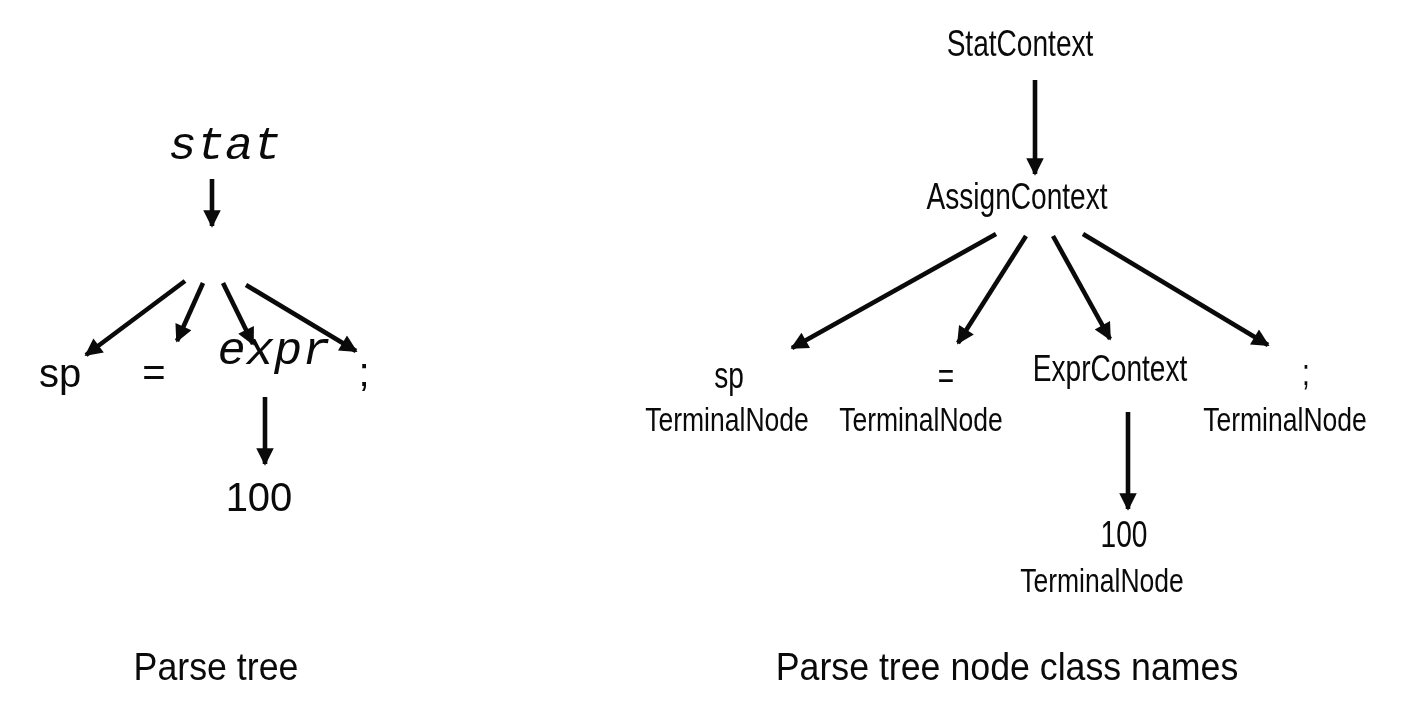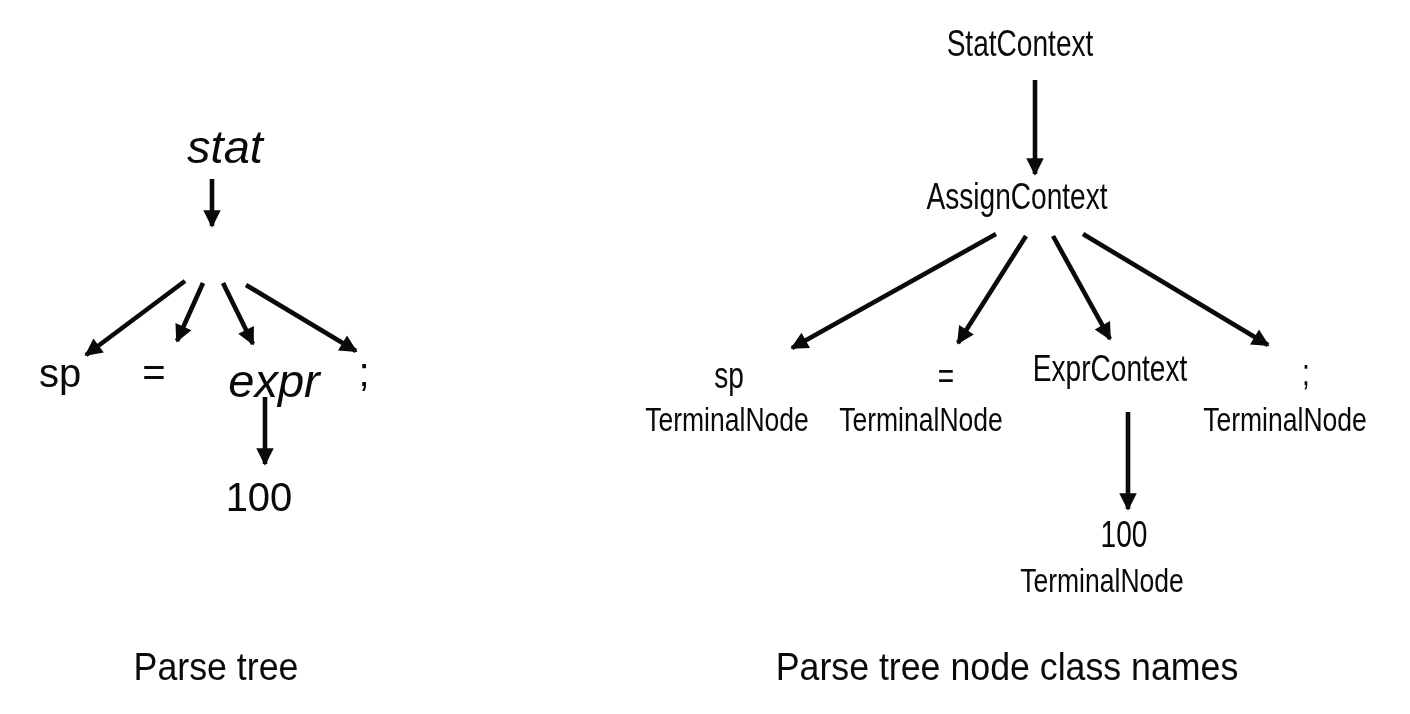--- a/index.html
+++ b/index.html
@@ -29,21 +29,21 @@
   }
   .lbl {
     position: absolute;
     white-space: nowrap;
     color: #0a0a0a;
     line-height: 1;
     transform: translateX(-50%);
   }
   
   .serif {
-    font-family: Liberation Sans, sans-serif;
+    font-family: Liberation Mono, monospace;
     font-style: italic;
     font-size: 47px;
   }
   
   .sans {
     font-family: "Liberation Sans", "DejaVu Sans", sans-serif;
     font-size: 40px;
   }
   
   .cond {
@@ -85,21 +85,21 @@
     <line x1="996" y1="234" x2="792" y2="348" marker-end="url(#ah)"></line>
     <line x1="1026" y1="236" x2="958" y2="343" marker-end="url(#ah)"></line>
     <line x1="1053" y1="236" x2="1110" y2="339" marker-end="url(#ah)"></line>
     <line x1="1083" y1="234" x2="1268" y2="345" marker-end="url(#ah)"></line>
     <line x1="1128" y1="412" x2="1128" y2="509" marker-end="url(#ah)"></line>
   </svg>
 
   <span class="lbl serif" style="left:225px; top:123px">stat</span>
   <span class="lbl sans" style="left:60px;  top:353px">sp</span>
   <span class="lbl sans" style="left:154px; top:352px">=</span>
-  <span class="lbl serif" style="left:274px; top:357px">expr</span>
+  <span class="lbl serif" style="left:274px; top:328px">expr</span>
   <span class="lbl sans" style="left:364px; top:352px">;</span>
   <span class="lbl sans" style="left:259px; top:477px">100</span>
   <span class="lbl caption" style="left:216px; top:648px">Parse tree</span>
 
   <span class="lbl cond" style="left:1020px; top:26px">StatContext</span>
   <span class="lbl cond" style="left:1017px; top:179px">AssignContext</span>
 
   <span class="lbl cond" style="left:729px; top:358px">sp</span>
   <span class="lbl cond-sm" style="left:727px; top:402px">TerminalNode</span>
 

